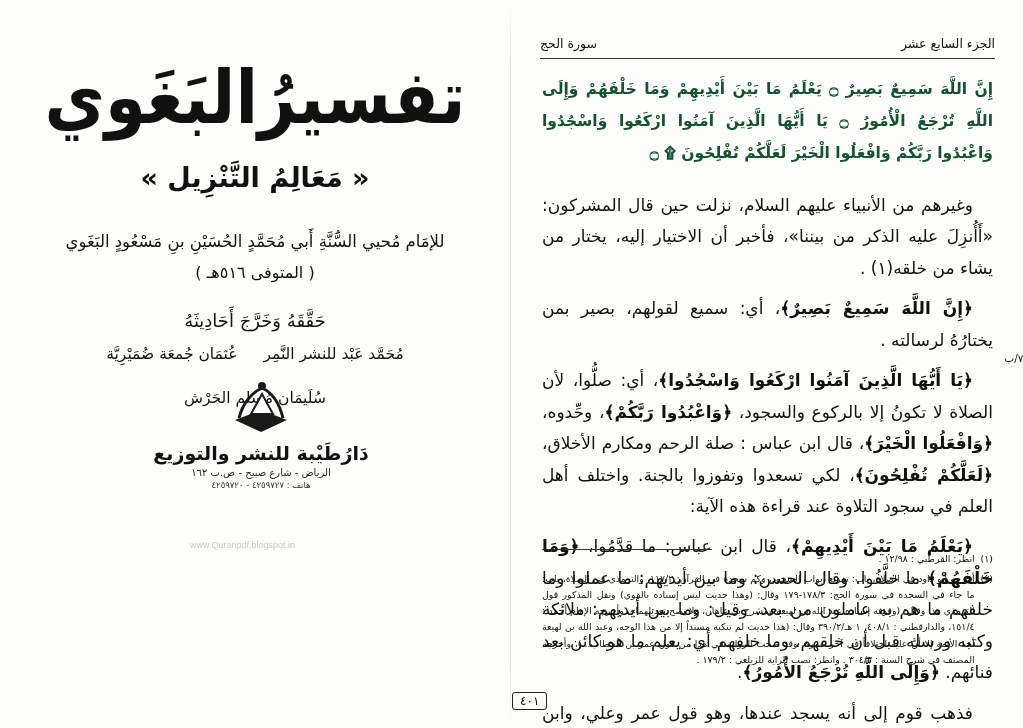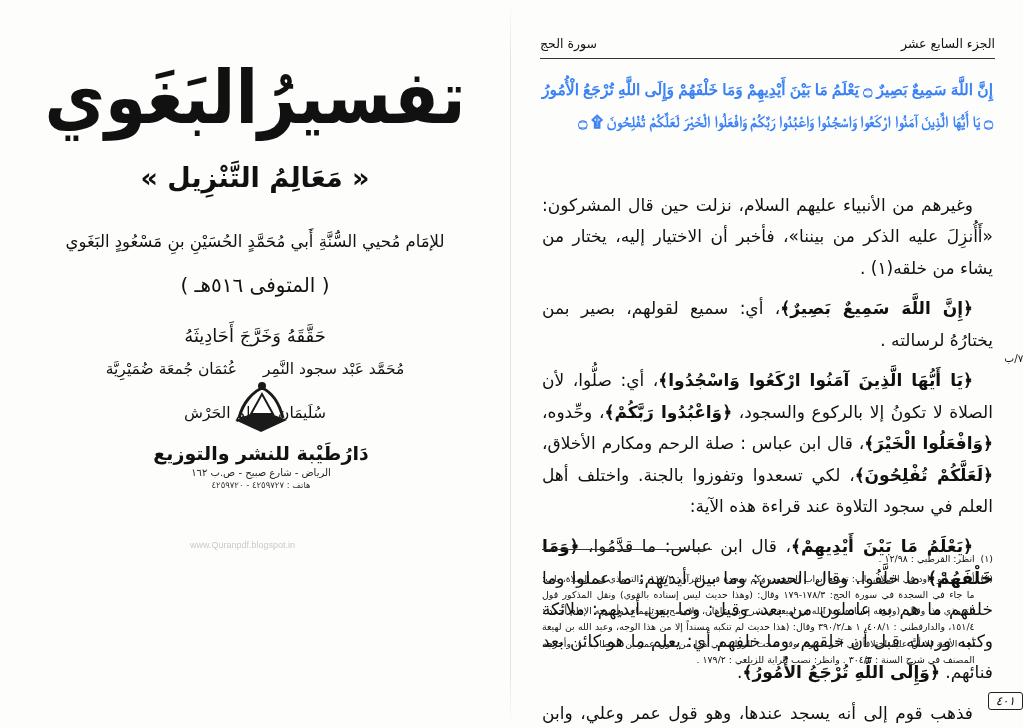--- a/index.html
+++ b/index.html
@@ -60,22 +60,22 @@
     direction: rtl;
   }
   .author-line {
     margin-top: 36px;
     font-size: 16.5px;
     color: #111;
     direction: rtl;
     line-height: 1.6;
   }
   .death-line {
-    margin-top: 18px;
-    font-size: 20px;
+    margin-top: 8px;
+    font-size: 16px;
     color: #111;
     direction: rtl;
   }
   .volume {
     margin-top: 26px;
     font-size: 31px;
     font-weight: bold;
     color: #111;
     direction: rtl;
   }
@@ -167,23 +167,22 @@
   }
   .quran-block {
     position: absolute;
     top: 74px;
     left: 30px;
     right: 30px;
     text-align: justify;
     font-size: 15.5px;
     line-height: 2.05;
     font-weight: bold;
-    color: #3b82f6;
-    direction: rtl;
-    font-family: Liberation Serif, serif;
+    color: #14532d;
+    direction: rtl;
   }
   .body-text {
     position: absolute;
     top: 190px;
     left: 30px;
     right: 30px;
     font-size: 17px;
     line-height: 1.85;
     text-align: justify;
     color: #111;
@@ -227,24 +226,23 @@
   }
   .fn-num {
     flex: 0 0 auto;
     direction: rtl;
   }
   .fn-body { flex: 1 1 auto; }
   .page-number {
     position: absolute;
     left: 0; right: 0;
     bottom: 18px;
-    text-align: right;
+    text-align: left;
     font-size: 12px;
     color: #111;
-    font-style: italic;
   }
   .pnum-box {
     display: inline-block;
     padding: 1px 7px;
     border: 1px solid #222;
     border-radius: 3px;
   }
 </style>
 </head>
 <body>
@@ -254,21 +252,21 @@
   <div class="spine"></div>
 
   <div class="title-page">
     <div class="tp-inner">
       <div class="main-title">تفسيرُالبَغَوي</div>
       <div class="sub-title">« مَعَالِمُ التَّنْزِيل »</div>
       <div class="author-line">للإمَام مُحيي السُّنَّةِ أَبي مُحَمَّدٍ الحُسَيْنِ بنِ مَسْعُودٍ البَغَوي</div>
       <div class="death-line">( المتوفى ٥١٦هـ )</div>
       <div class="verify-label">حَقَّقَهُ وَخَرَّجَ أَحَادِيثَهُ</div>
       <div class="editors">
-        <span>مُحَمَّد عَبْد سجود النَّمِر</span>
+        <span>مُحَمَّد عَبْد للنشر النَّمِر</span>
         <span>عُثمَان جُمعَة ضُمَيْرِيَّة</span>
         <span>سُلَيمَان مُسلم الحَرْش</span>
       </div>
     </div>
 
     <div class="publisher">
       <div class="pub-logo">
         <svg width="64" height="58" viewBox="0 0 64 58" aria-hidden="true">
           <path d="M6 40 L32 30 L58 40 L32 52 Z" fill="#1a1a1a"></path>
           <path d="M10 38 C14 22 24 12 33 8" stroke="#1a1a1a" stroke-width="3" fill="none"></path>

